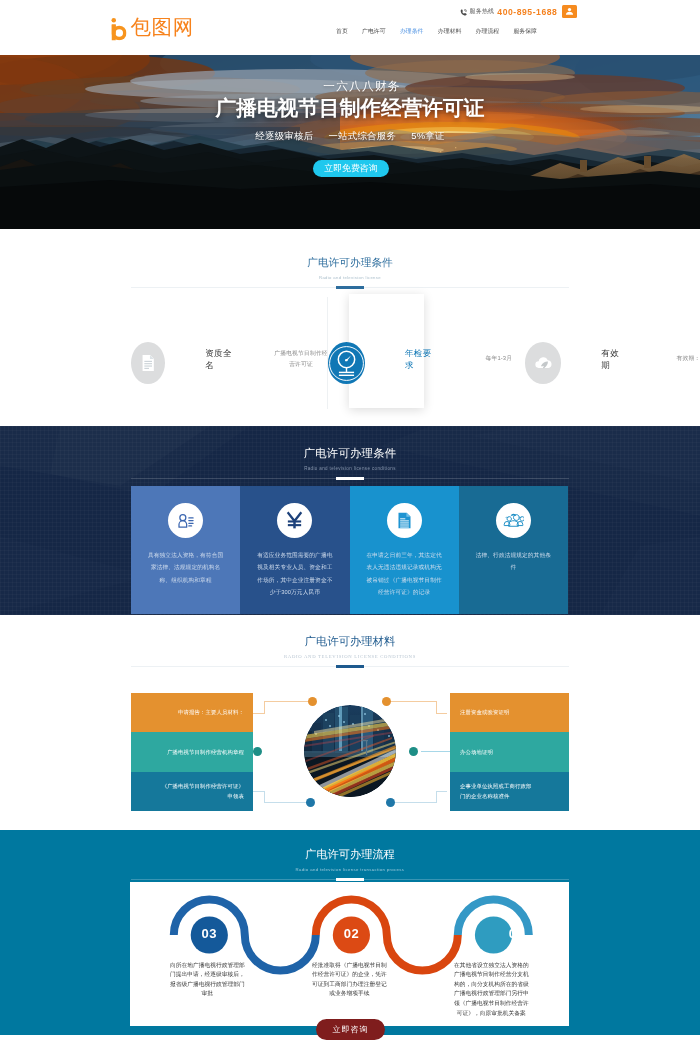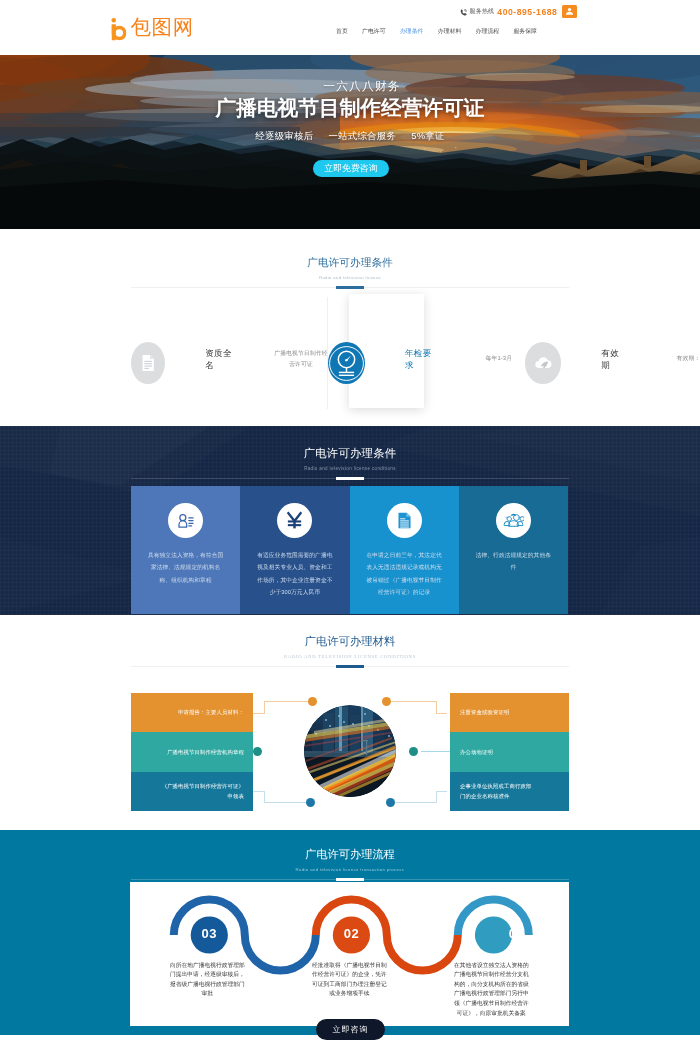--- a/index.html
+++ b/index.html
@@ -115,21 +115,21 @@
   .sec4 .s-rule { background:rgba(255,255,255,.22); }
   .sec4 .s-rule:after { background:#fff; }
   .flow { position:absolute; left:130px; top:52px; width:439px; height:144px; background:#fff; }
   .flow-svg { position:absolute; left:0; top:0; }
   .flow-txt { position:absolute; font-size:6px; color:#333; line-height:1.683; text-align:center;
               letter-spacing:0px; width:78px; transform:scale(0.957); transform-origin:top left; }
   .flow-num { position:absolute; top:44px; width:37.2px; text-align:center; color:#fff;
               font-size:13px; font-weight:700; font-family:"Liberation Sans", sans-serif;
               letter-spacing:.5px; }
   .cta { position:absolute; left:316px; top:1019px; width:69px; height:21px; border-radius:11px;
-         background:#0f172a; color:#fff; font-size:8px; display:flex; align-items:center;
+         background:#7f1d1d; color:#fff; font-size:8px; display:flex; align-items:center;
          justify-content:center; letter-spacing:1px; border:none; cursor:pointer; }
 </style>
 </head>
 <body>
 
 <div class="page">
 
   <div class="header">
           <div class="logo">
         <svg width="16.5" height="23.5" viewBox="0 0 66 94">

